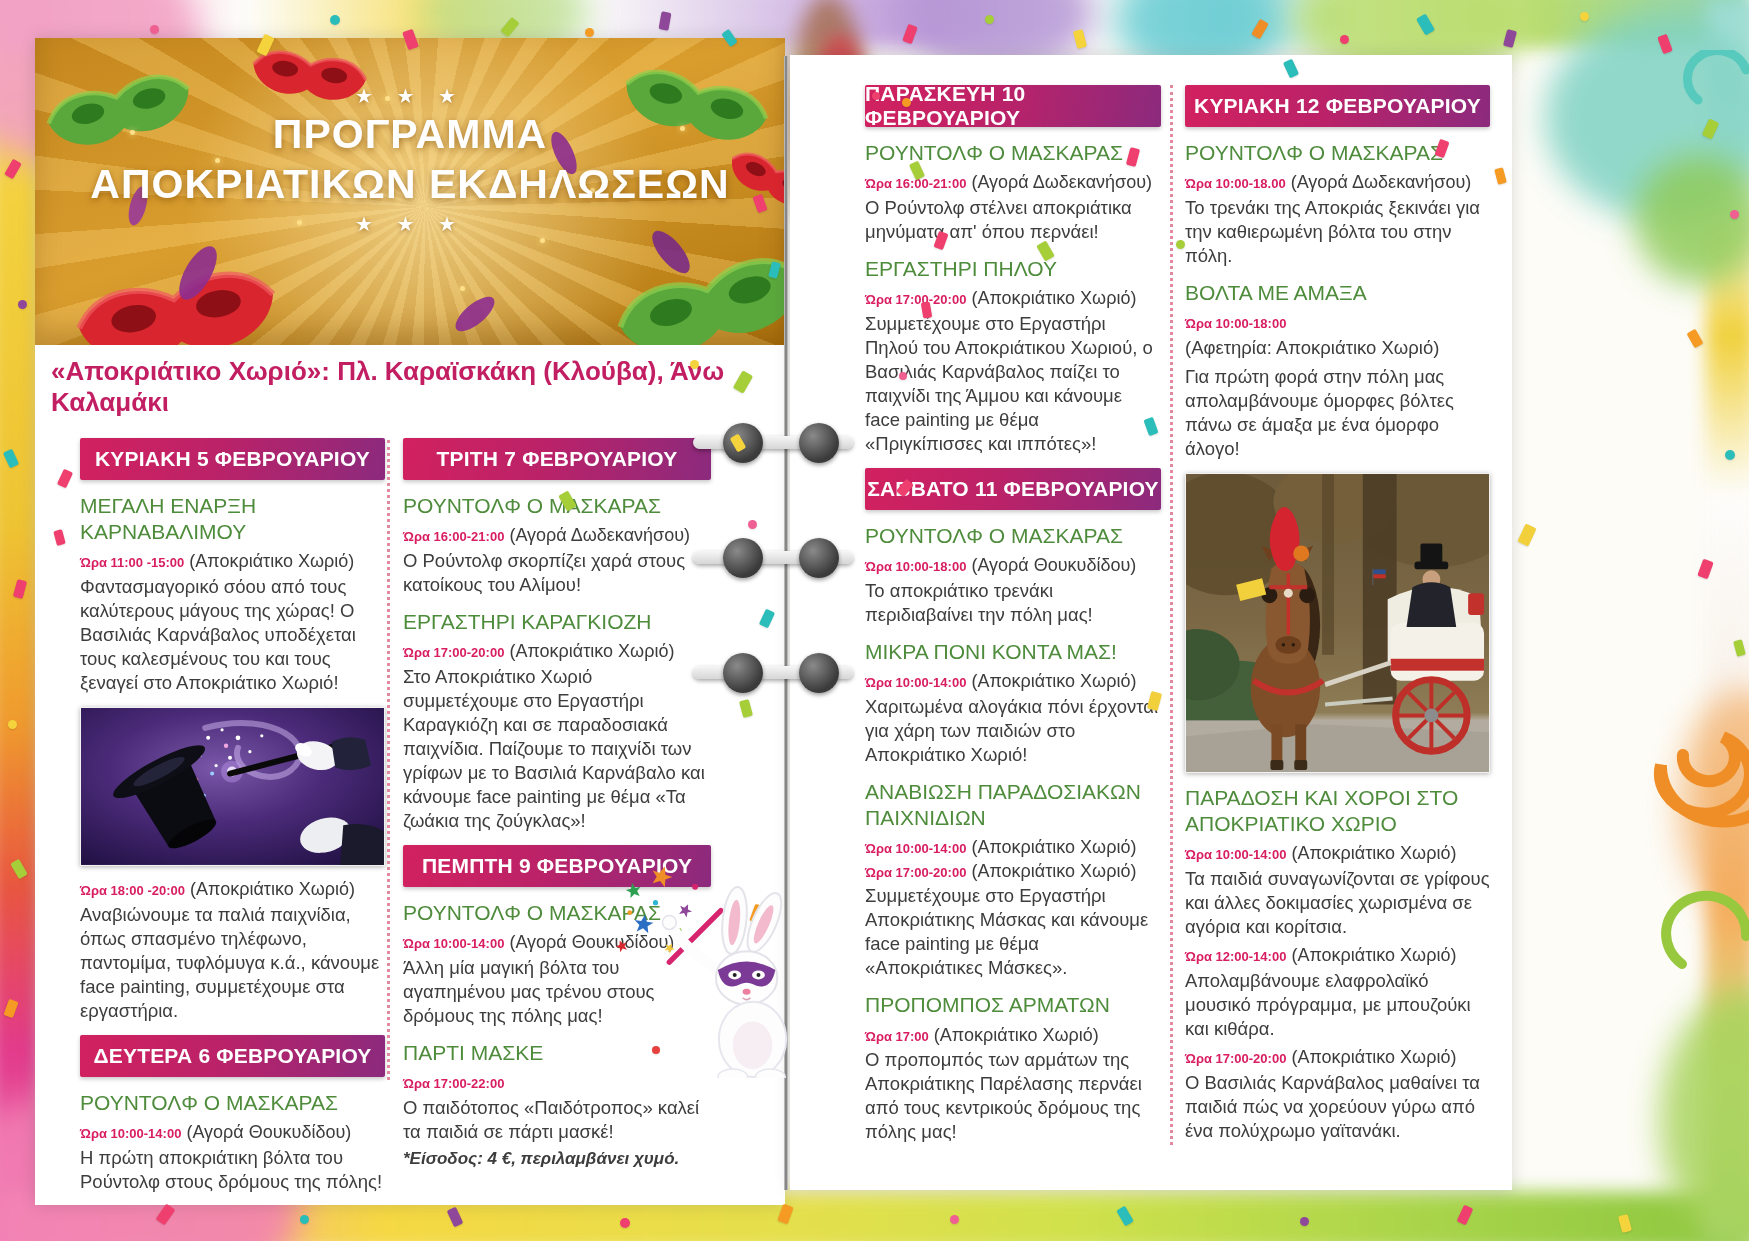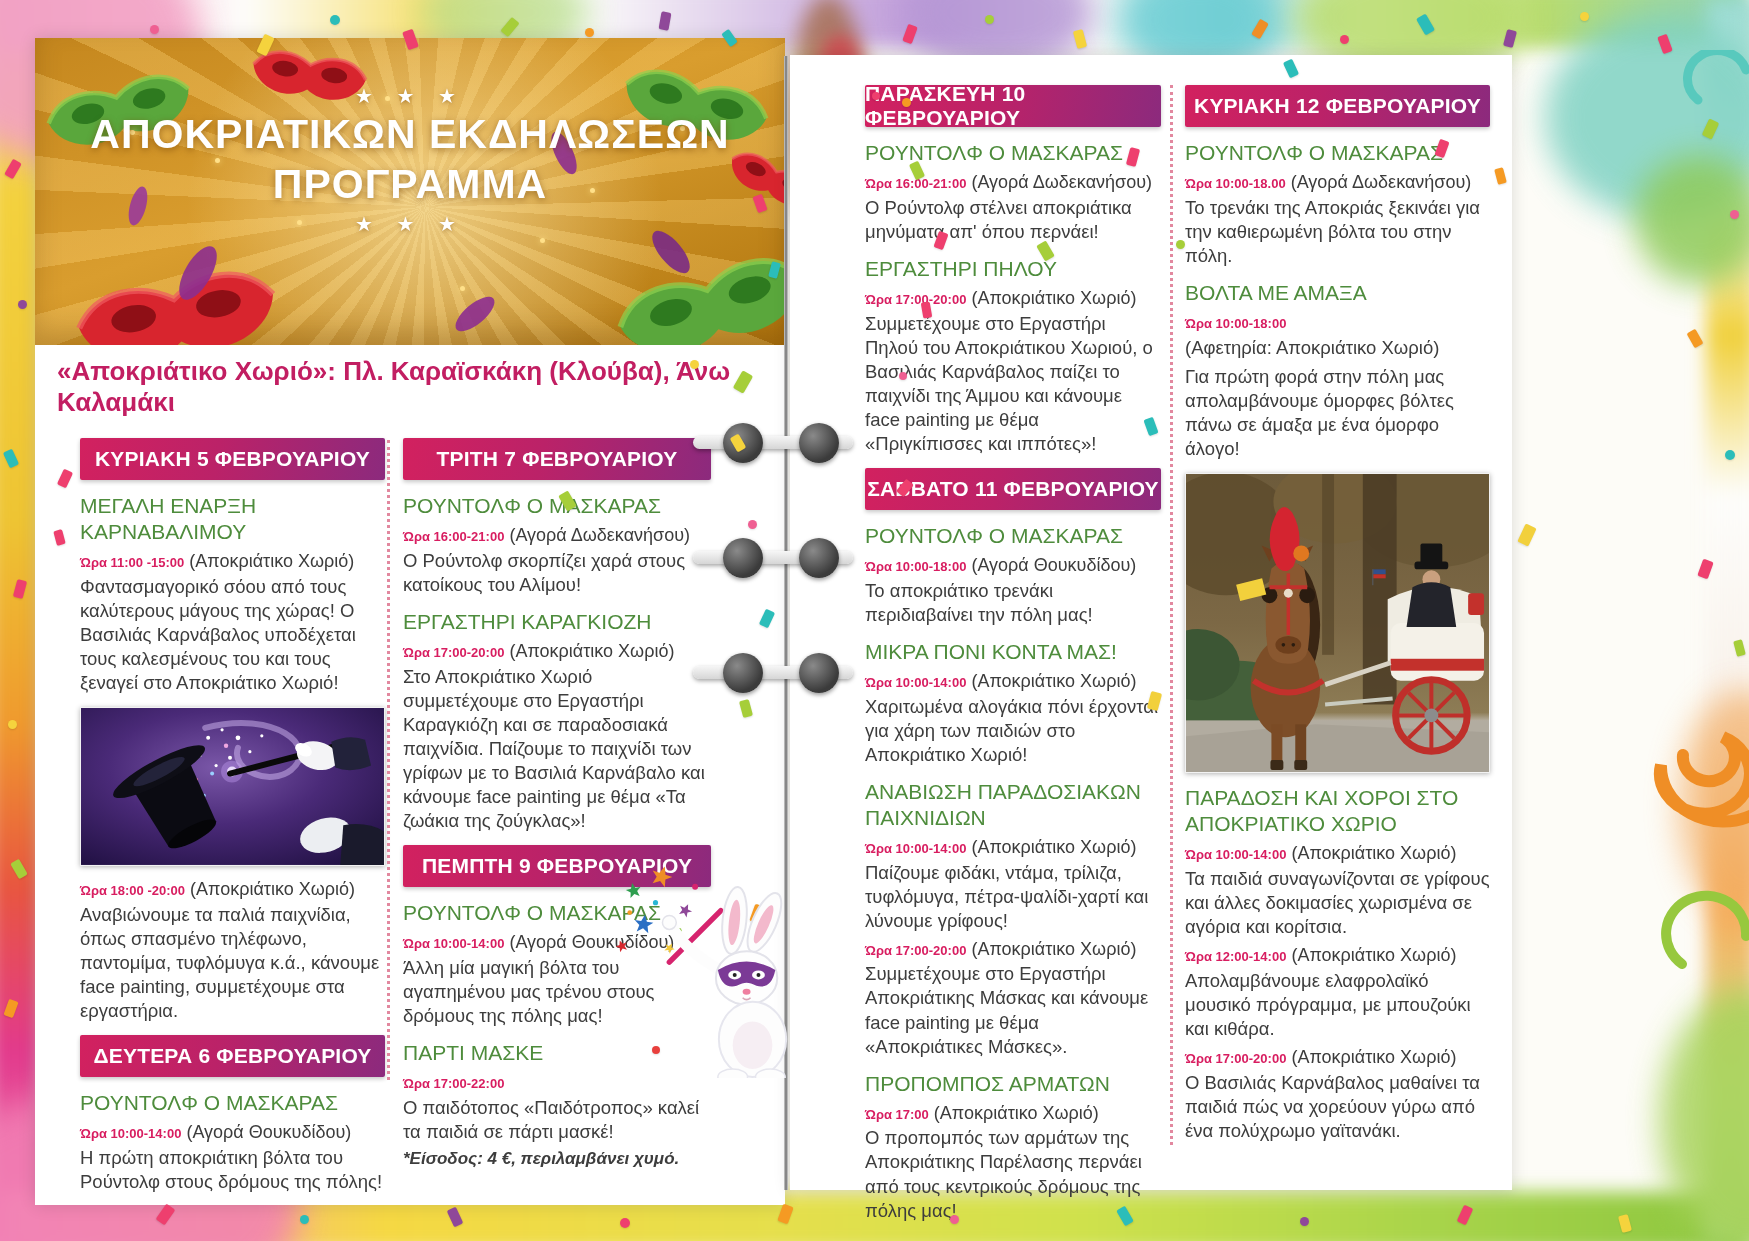--- a/index.html
+++ b/index.html
@@ -26,21 +26,21 @@
     box-shadow:inset 0 -14px 26px rgba(90,50,0,.25);}
   .banner-text{position:relative;z-index:4;text-align:center;padding-top:44px;color:#fff;}
   .banner-text h1{margin:4px 0;font-size:41px;line-height:1.12;letter-spacing:1px;font-weight:bold;
       text-shadow:0 2px 7px rgba(110,60,0,.55);}
   .stars{font-size:20px;letter-spacing:9px;color:#fff;text-shadow:0 1px 4px rgba(110,60,0,.5);margin:2px 0;}
   .bmask{position:absolute;z-index:3;}
   .feather{position:absolute;border-radius:50%;z-index:3;opacity:.9;}
   .gdot{position:absolute;width:5px;height:5px;border-radius:50%;background:#ffe089;z-index:3;box-shadow:0 0 6px #ffe089;}
 
   
-  .venue{position:absolute;left:22px;top:318px;width:720px;font-size:26px;font-weight:bold;color:#c21e62;z-index:4;}
+  .venue{position:absolute;left:16px;top:318px;width:720px;font-size:26px;font-weight:bold;color:#c21e62;z-index:4;}
 
   
   .col{position:absolute;z-index:4;}
   .vdivider{position:absolute;border-left:3px dotted #e2889f;z-index:4;}
 
   .datebar{height:42px;display:flex;align-items:center;justify-content:center;border-radius:2px;
     color:#fff;font-weight:bold;font-size:21px;letter-spacing:.2px;
     background:linear-gradient(100deg,#d2215f 0%,#bb2268 45%,#8c2a7d 100%);
     box-shadow:0 2px 4px rgba(0,0,0,.22);margin-bottom:13px;}
   .event{margin-bottom:12px;}
@@ -145,22 +145,22 @@
           <div class="gdot" style="left: 350px; top: 58px;"></div>
           <div class="gdot" style="left: 505px; top: 200px;"></div>
           <div class="gdot" style="left: 645px; top: 88px;"></div>
           <div class="gdot" style="left: 262px; top: 182px;"></div>
           <div class="gdot" style="left: 425px; top: 248px;"></div>
           <div class="gdot" style="left: 555px; top: 150px;"></div>
           <div class="gdot" style="left: 180px; top: 120px;"></div>
         </div>
       <div class="banner-text">
         <div class="stars">★ ★ ★</div>
+        <h1>ΠΡΟΓΡΑΜΜΑ</h1>
         <h1>ΑΠΟΚΡΙΑΤΙΚΩΝ ΕΚΔΗΛΩΣΕΩΝ</h1>
-        <h1>ΠΡΟΓΡΑΜΜΑ</h1>
         <div class="stars">★ ★ ★</div>
       </div>
     </div>
     <div class="venue">«Αποκριάτικο Χωριό»: Πλ. Καραϊσκάκη (Κλούβα), Άνω Καλαμάκι</div>
     <div class="col" id="col-0" style="left:45px;top:400px;width:305px;">
         <div class="datebar">ΚΥΡΙΑΚΗ 5 ΦΕΒΡΟΥΑΡΙΟΥ</div>
         <div class="event">
           <h3 class="event-title">ΜΕΓΑΛΗ ΕΝΑΡΞΗ ΚΑΡΝΑΒΑΛΙΜΟΥ</h3>
           <div class="sched"><span class="t">Ώρα 11:00 -15:00</span> <span class="loc">(Αποκριάτικο Χωριό)</span></div>
           <div class="btxt">Φαντασμαγορικό σόου από τους καλύτερους μάγους της χώρας! Ο Βασιλιάς Καρνάβαλος υποδέχεται τους καλεσμένους του και τους ξεναγεί στο Αποκριάτικο Χωριό!</div>
@@ -275,21 +275,20 @@
           <div class="btxt">Το αποκριάτικο τρενάκι περιδιαβαίνει την πόλη μας!</div>
         </div>
         <div class="event">
           <h3 class="event-title">ΜΙΚΡΑ ΠΟΝΙ ΚΟΝΤΑ ΜΑΣ!</h3>
           <div class="sched"><span class="t">Ώρα 10:00-14:00</span> <span class="loc">(Αποκριάτικο Χωριό)</span></div>
           <div class="btxt">Χαριτωμένα αλογάκια πόνι έρχονται για χάρη των παιδιών στο Αποκριάτικο Χωριό!</div>
         </div>
         <div class="event">
           <h3 class="event-title">ΑΝΑΒΙΩΣΗ ΠΑΡΑΔΟΣΙΑΚΩΝ ΠΑΙΧΝΙΔΙΩΝ</h3>
           <div class="sched"><span class="t">Ώρα 10:00-14:00</span> <span class="loc">(Αποκριάτικο Χωριό)</span></div>
-          <div class="btxt">Παίζουμε φιδάκι, ντάμα, τρίλιζα, τυφλόμυγα, πέτρα-ψαλίδι-χαρτί και λύνουμε γρίφους!</div>
           <div class="sched"><span class="t">Ώρα 17:00-20:00</span> <span class="loc">(Αποκριάτικο Χωριό)</span></div>
           <div class="btxt">Συμμετέχουμε στο Εργαστήρι Αποκριάτικης Μάσκας και κάνουμε face painting με θέμα «Αποκριάτικες Μάσκες».</div>
         </div>
         <div class="event">
           <h3 class="event-title">ΠΡΟΠΟΜΠΟΣ ΑΡΜΑΤΩΝ</h3>
           <div class="sched"><span class="t">Ώρα 17:00</span> <span class="loc">(Αποκριάτικο Χωριό)</span></div>
           <div class="btxt">Ο προπομπός των αρμάτων της Αποκριάτικης Παρέλασης περνάει από τους κεντρικούς δρόμους της πόλης μας!</div>
         </div>
       </div>
     <div class="vdivider" style="left:380px;top:30px;height:1060px;"></div>

